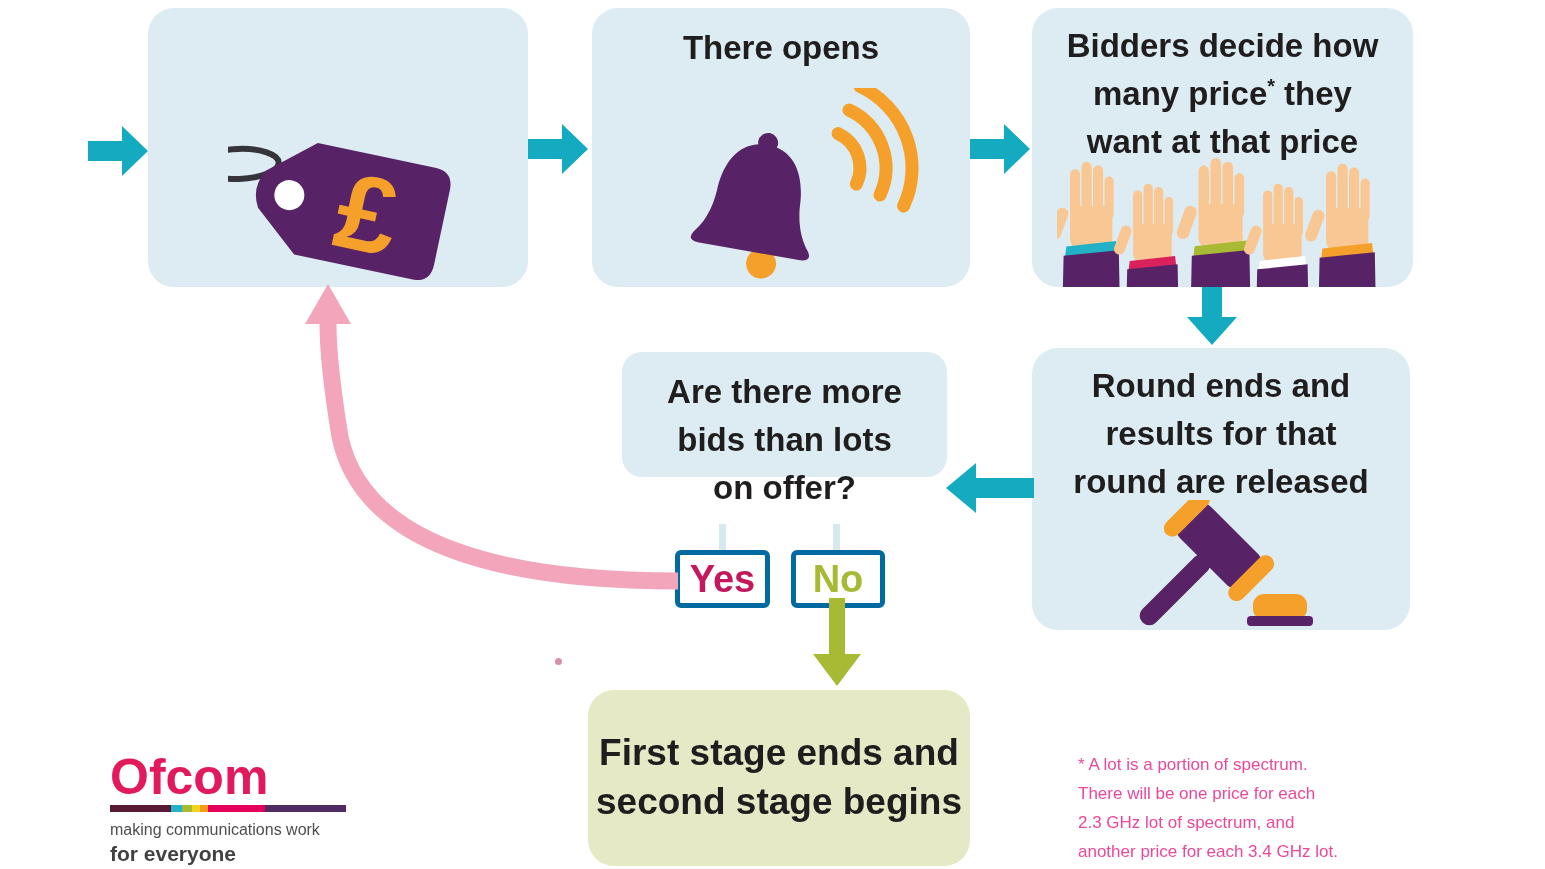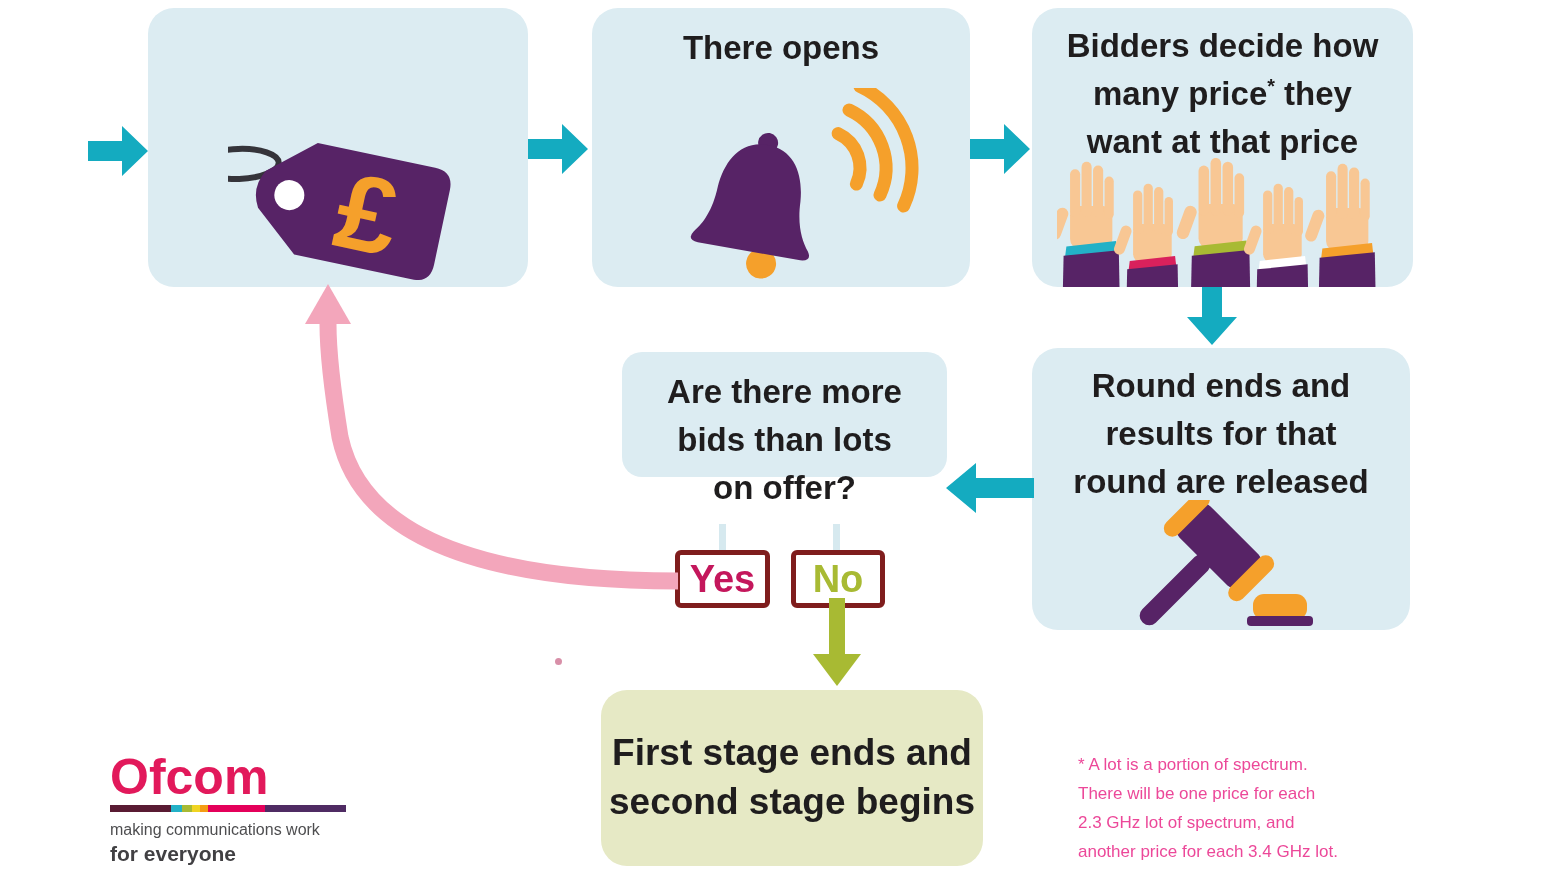--- a/index.html
+++ b/index.html
@@ -14,29 +14,29 @@
     position:relative;color:#1F1D1E;font-weight:700;text-align:center;
     font-size:33px;line-height:48px;padding-top:16px;
   }
   .heading .line{display:block;}
   .heading sup{font-size:60%;vertical-align:super;line-height:0;}
   .iconwrap{position:absolute;}
   svg{display:block;overflow:hidden;}
   .arrow{position:absolute;}
   .connector{position:absolute;width:7px;height:28px;background:#D6E9EF;}
   .choicebox{
-    position:absolute;background:#ffffff;border:5px solid #7f1d1d;border-radius:6px;
+    position:absolute;background:#ffffff;border:5px solid #0369a1;border-radius:6px;
     display:flex;align-items:center;justify-content:center;
     font-weight:700;font-size:38px;
   }
   .yes-text{color:#C4175C;}
   .no-text{color:#A8BA33;}
   .finalbox{
     position:absolute;left:588px;top:690px;width:382px;height:176px;
-    background:#E6E9C5;border-radius:26px;margin-left:13px;
+    background:#E6E9C5;border-radius:26px;
   }
   .finalbox .heading{font-size:37px;line-height:49px;padding-top:38px;}
   .pink-dot{
     position:absolute;left:555px;top:658px;width:7px;height:7px;border-radius:50%;
     background:#D88FA8;
   }
   
   .logo{position:absolute;left:110px;top:752px;width:250px;}
   .logo-word{
     font-weight:700;font-size:50px;line-height:50px;color:#E2195B;letter-spacing:0px;

